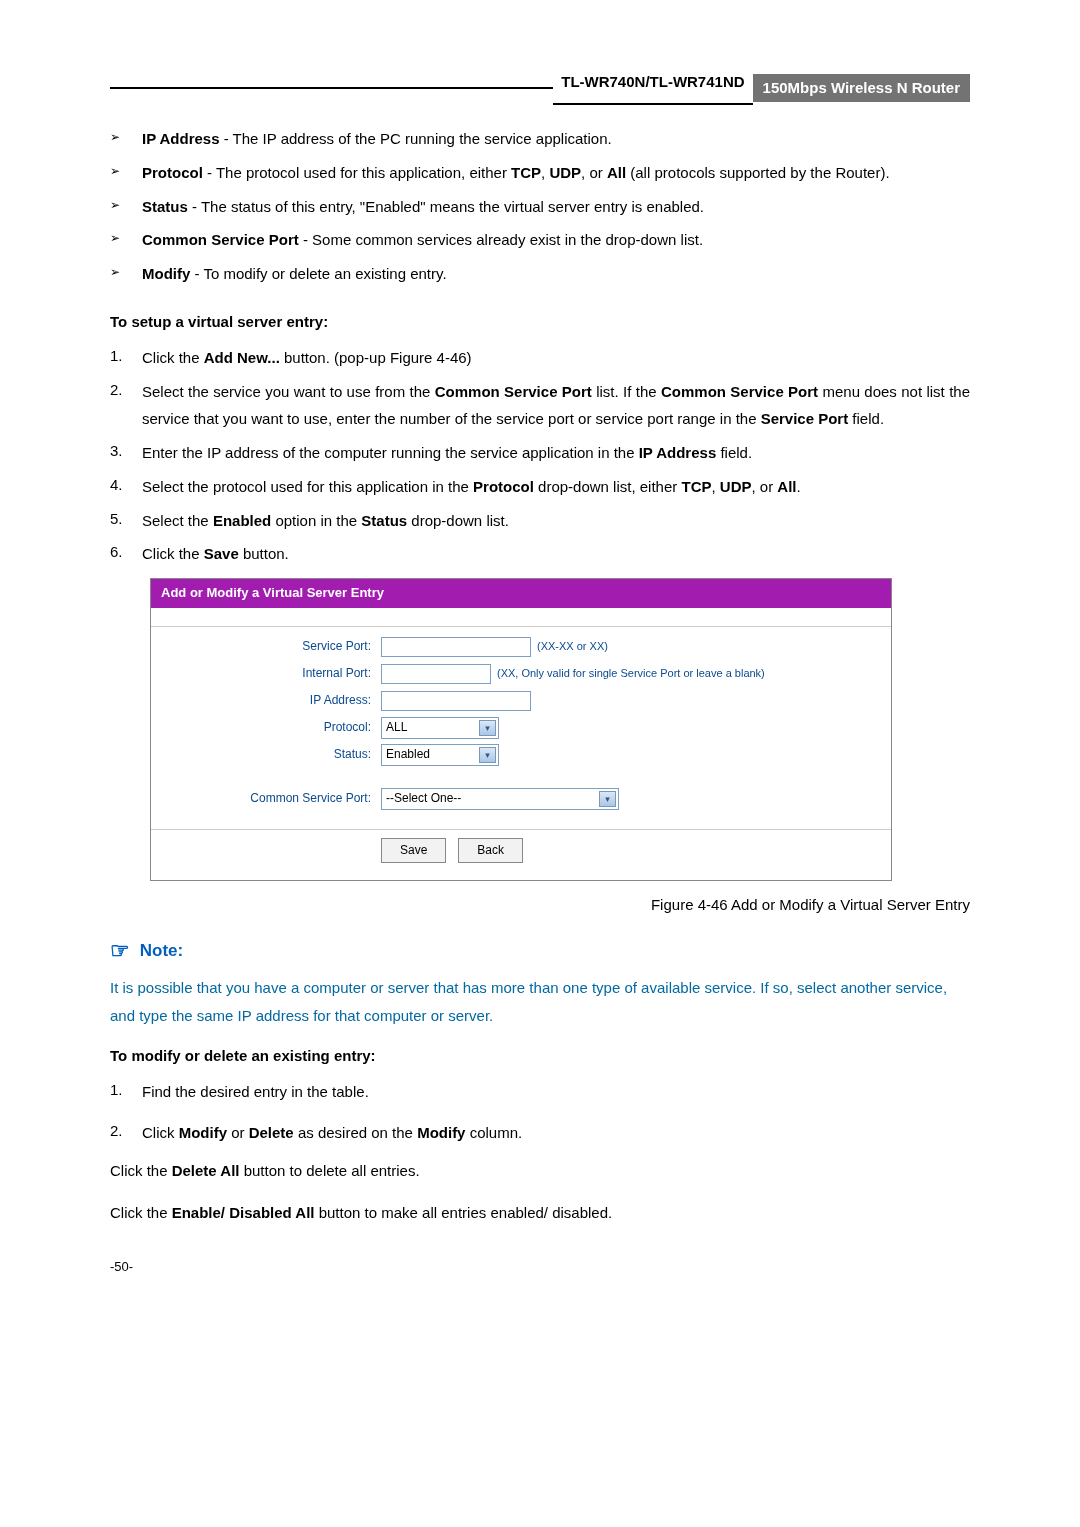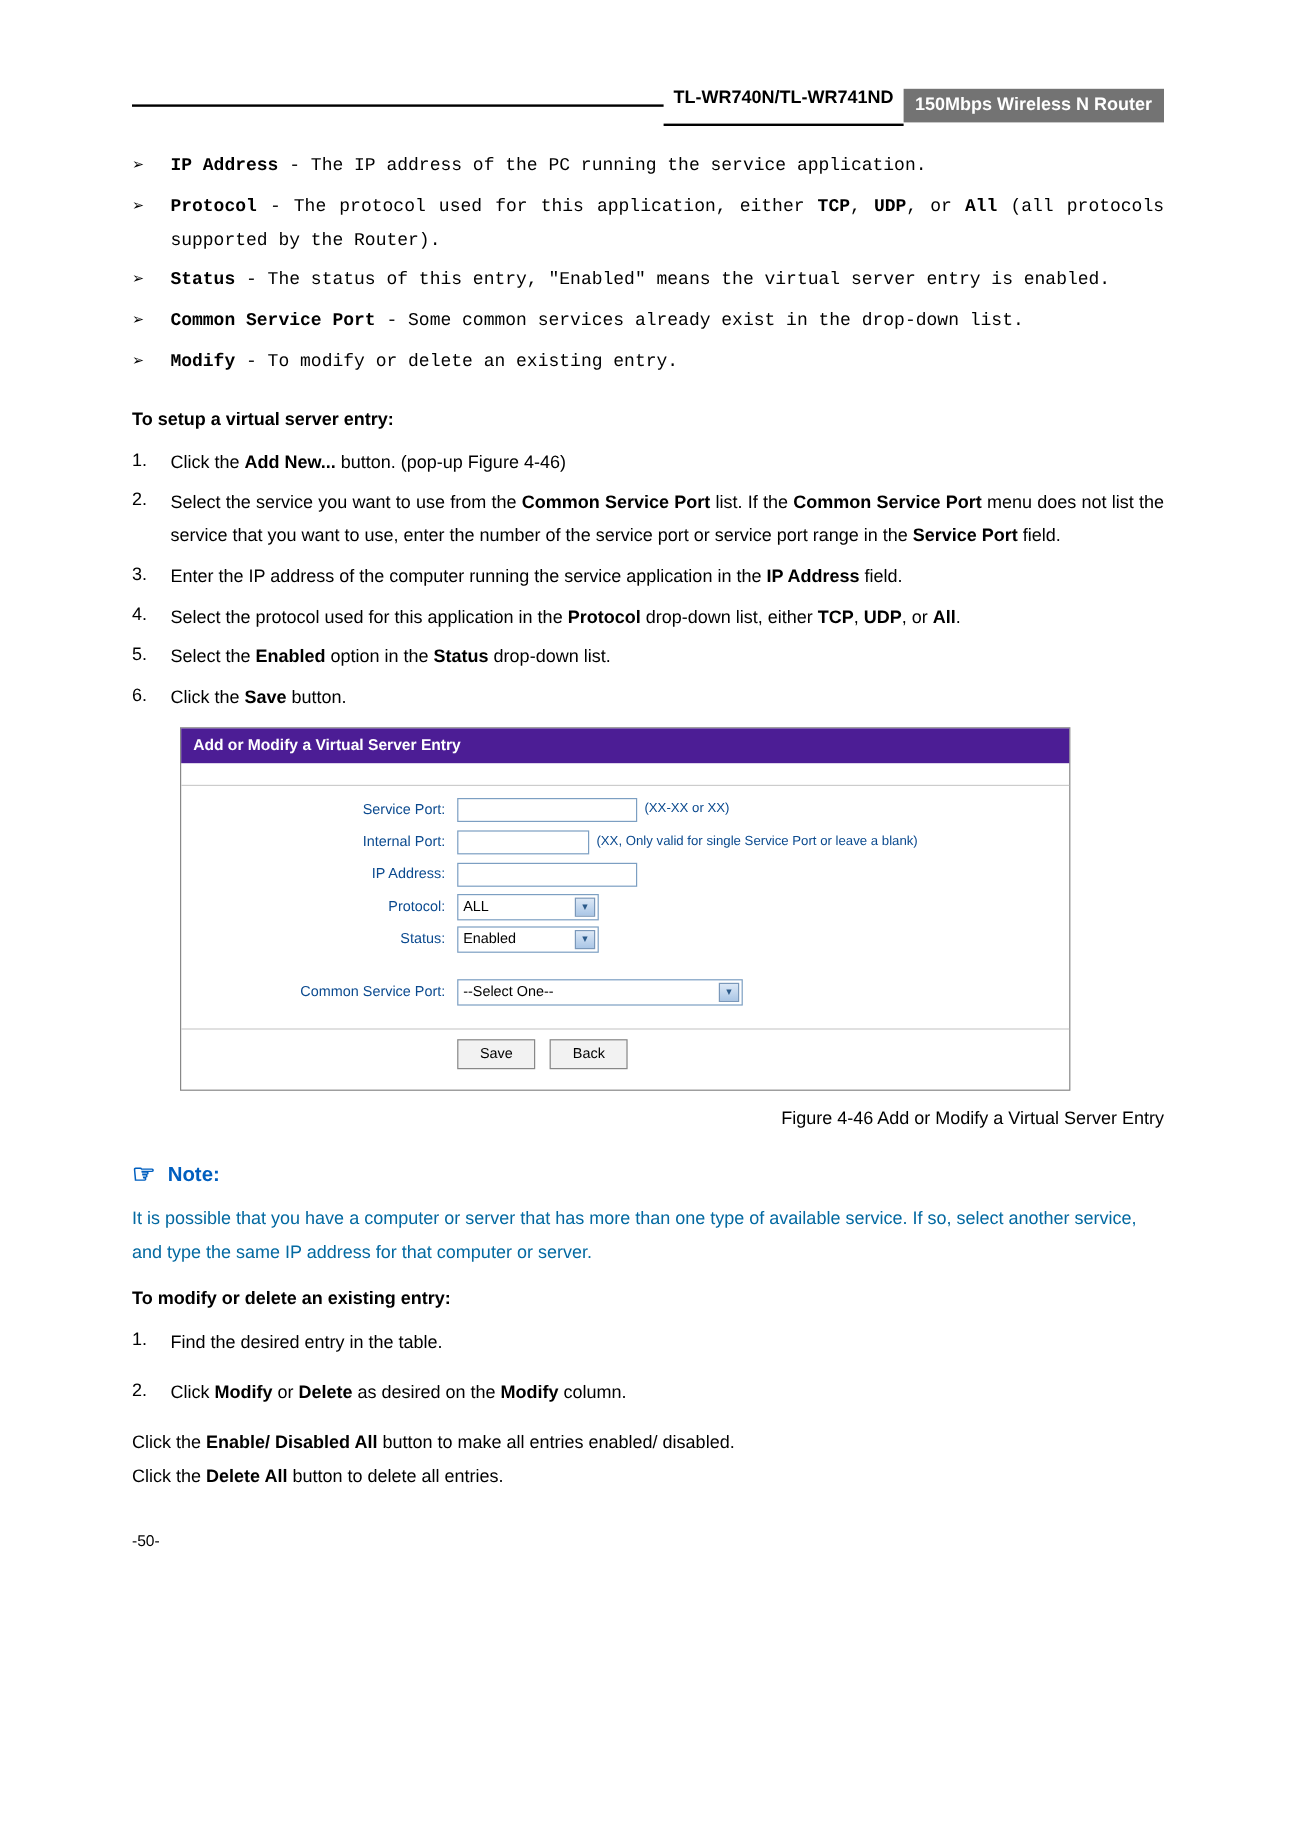--- a/index.html
+++ b/index.html
@@ -52,21 +52,20 @@
   }
   .bullet-arrow {
     width: 32px;
     flex-shrink: 0;
     font-size: 12px;
     padding-top: 3px;
   }
   .bullet-content {
     flex: 1;
     line-height: 1.85;
-    font-family: Liberation Mono, monospace;
   }
   .numbered-list {
     list-style: none;
     padding: 0;
     margin: 0 0 10px 0;
   }
   .numbered-list li {
     display: flex;
     align-items: flex-start;
     margin-bottom: 6px;
@@ -85,21 +84,21 @@
     margin: 8px 0 10px 0;
   }
   .figure-wrap {
     margin: 4px 0 8px 40px;
   }
   .figure-box {
     border: 1px solid #888;
     width: 740px;
   }
   .figure-header {
-    background: #4c1d95;
+    background: #a21caf;
     color: #fff;
     font-weight: bold;
     font-size: 13px;
     padding: 4px 10px;
   }
   .figure-body {
     padding: 10px 0 14px 0;
     font-size: 13px;
   }
   .figure-row {
@@ -357,22 +356,22 @@
       <span class="num-content">Find the desired entry in the table.</span>
     </li>
     <li>
       <span class="num">2.</span>
       <span class="num-content">
         <span>Click </span><strong>Modify</strong><span> or </span><strong>Delete</strong><span> as desired on the </span><strong>Modify</strong><span> column.</span>
       </span>
     </li>
   </ol>
 
+  <div style="line-height:1.85">
+    <span>Click the </span><strong>Delete All</strong><span> button to delete all entries.</span>
+  </div>
   <div style="margin-top:14px;line-height:1.85">
     <span>Click the </span><strong>Enable/ Disabled All</strong><span> button to make all entries enabled/ disabled.</span>
   </div>
-  <div style="line-height:1.85">
-    <span>Click the </span><strong>Delete All</strong><span> button to delete all entries.</span>
-  </div>
 
   <div class="page-num">-50-</div>
 
 </div>
 
 </body></html>

